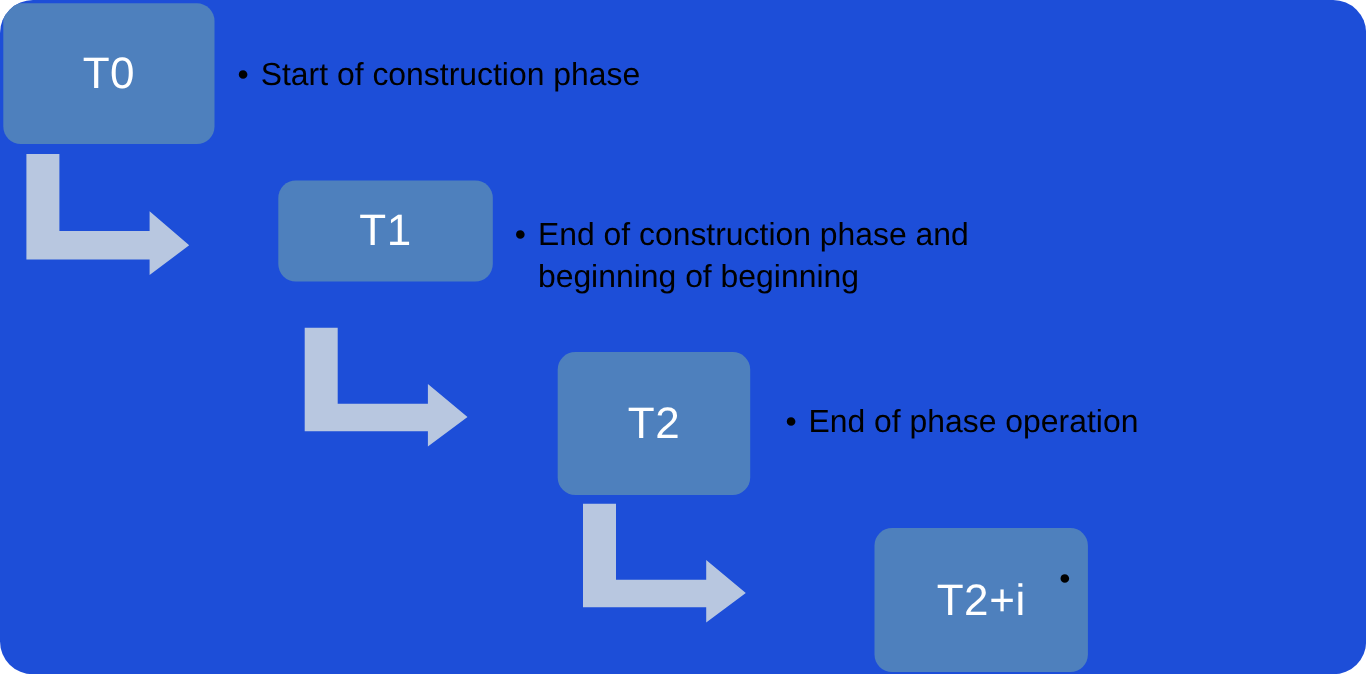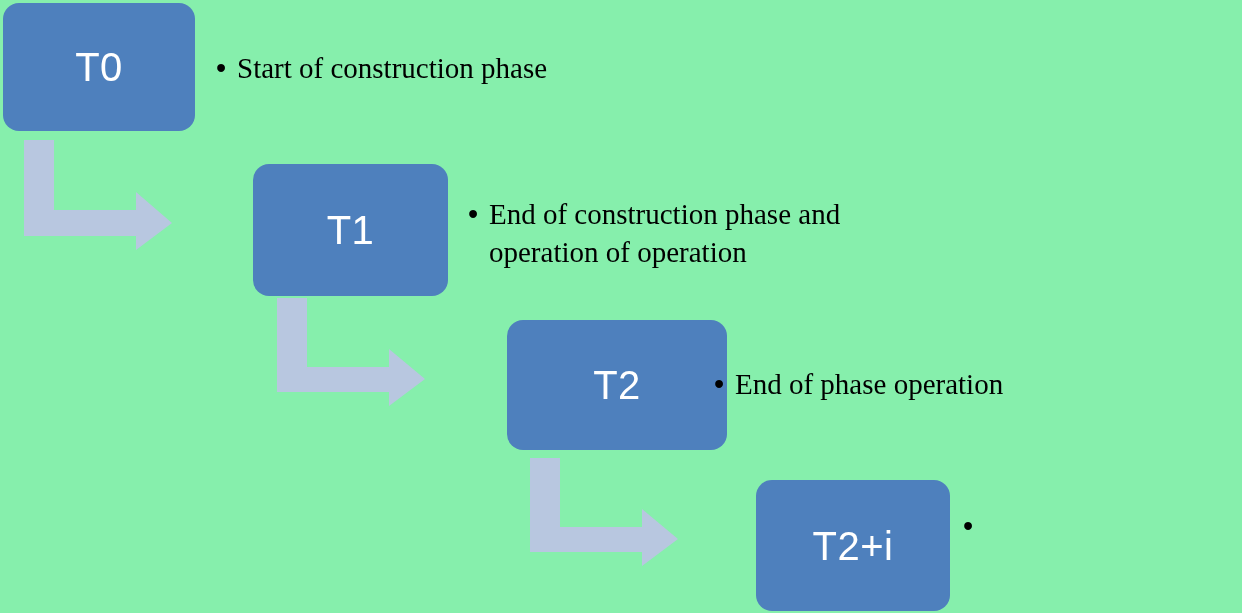--- a/index.html
+++ b/index.html
@@ -7,22 +7,23 @@
     padding: 0;
     background: #ffffff;
   }
   body {
     font-family: "Liberation Sans", sans-serif;
   }
   #canvas {
     position: relative;
     width: 1242px;
     height: 613px;
-    background: #86efac;
+    background: #1d4ed8;
     overflow: hidden;
+    border-radius: 30px;
   }
 
   
   .node-box {
     position: absolute;
     background: #4E80BD;
     border-radius: 16px;
     display: flex;
     align-items: center;
     justify-content: center;
@@ -62,21 +63,20 @@
   .bullet-dot {
     flex: 0 0 auto;
     width: 21px;
     font-size: 29px;
     line-height: 1.30;
     color: #000000;
   }
   .bullet-text {
     flex: 0 1 auto;
     white-space: pre-line;
-    font-family: Liberation Serif, serif;
   }
   .bullet-text i {
     font-style: italic;
   }
 </style>
 </head>
 <body>
 
 <div id="canvas">
 
@@ -88,52 +88,52 @@
     <span class="bullet-dot">•</span>
     <span class="bullet-text">Start of construction phase</span>
   </div>
 
   <div class="elbow-arrow" style="left:24px; top:140px; width:148px; height:110px;">
     <svg width="148" height="110" viewBox="0 0 148 110">
       <path d="M 0,0 L 30,0 L 30,70 L 112,70 L 112,52 L 148,83 L 112,110 L 112,96 L 0,96 Z" fill="#B8C7E0"></path>
     </svg>
   </div>
 
-  <div class="node-box" style="left:253px; top:164px; width:195px; height:132px;">
+  <div class="node-box" style="left:253px; top:164px; width:195px; height:92px;">
     <span class="node-label">T1</span>
   </div>
 
   <div class="bullet-item" style="left:468px; top:196px; width:520px;">
     <span class="bullet-dot">•</span>
     <span class="bullet-text" style="white-space:pre-line;">End of construction phase and
-operation of operation</span>
+beginning of beginning</span>
   </div>
 
   <div class="elbow-arrow" style="left:277px; top:298px; width:148px; height:108px;">
     <svg width="148" height="108" viewBox="0 0 148 108">
       <path d="M 0,0 L 30,0 L 30,69 L 112,69 L 112,51 L 148,81 L 112,108 L 112,94 L 0,94 Z" fill="#B8C7E0"></path>
     </svg>
   </div>
 
-  <div class="node-box" style="left:507px; top:320px; width:220px; height:130px;align-items:center;">
+  <div class="node-box" style="left:507px; top:320px; width:175px; height:130px;align-items:center;">
     <span class="node-label">T2</span>
   </div>
 
   <div class="bullet-item" style="left:714px; top:366px; width:400px;">
     <span class="bullet-dot">•</span>
     <span class="bullet-text">End of phase operation</span>
   </div>
 
   <div class="elbow-arrow" style="left:530px; top:458px; width:148px; height:108px;">
     <svg width="148" height="108" viewBox="0 0 148 108">
       <path d="M 0,0 L 30,0 L 30,69 L 112,69 L 112,51 L 148,81 L 112,108 L 112,94 L 0,94 Z" fill="#B8C7E0"></path>
     </svg>
   </div>
 
-  <div class="node-box" style="left:756px; top:480px; width:194px; height:131px;">
+  <div class="node-box" style="left:795px; top:480px; width:194px; height:131px;">
     <span class="node-label">T2+i</span>
   </div>
 
   <div class="bullet-item" style="left:963px; top:508px; width:285px;">
     <span class="bullet-dot">•</span>
   </div>
 
 </div>
 
 </body></html>

